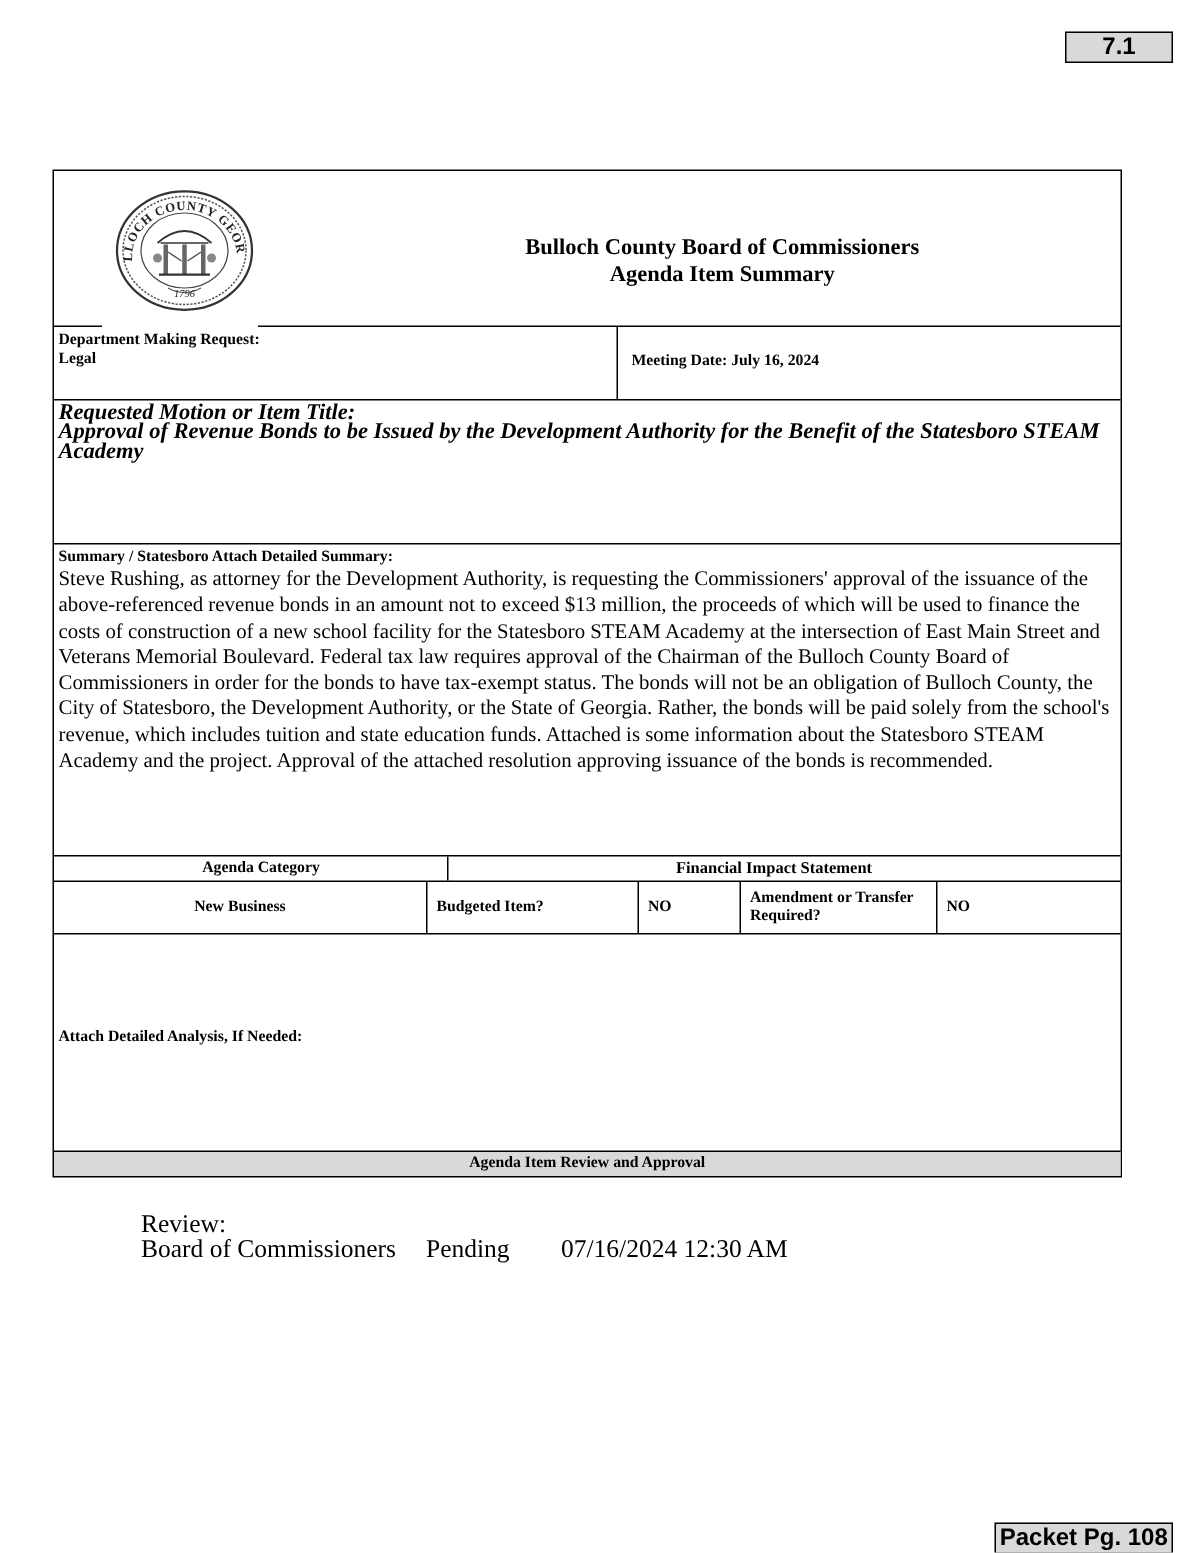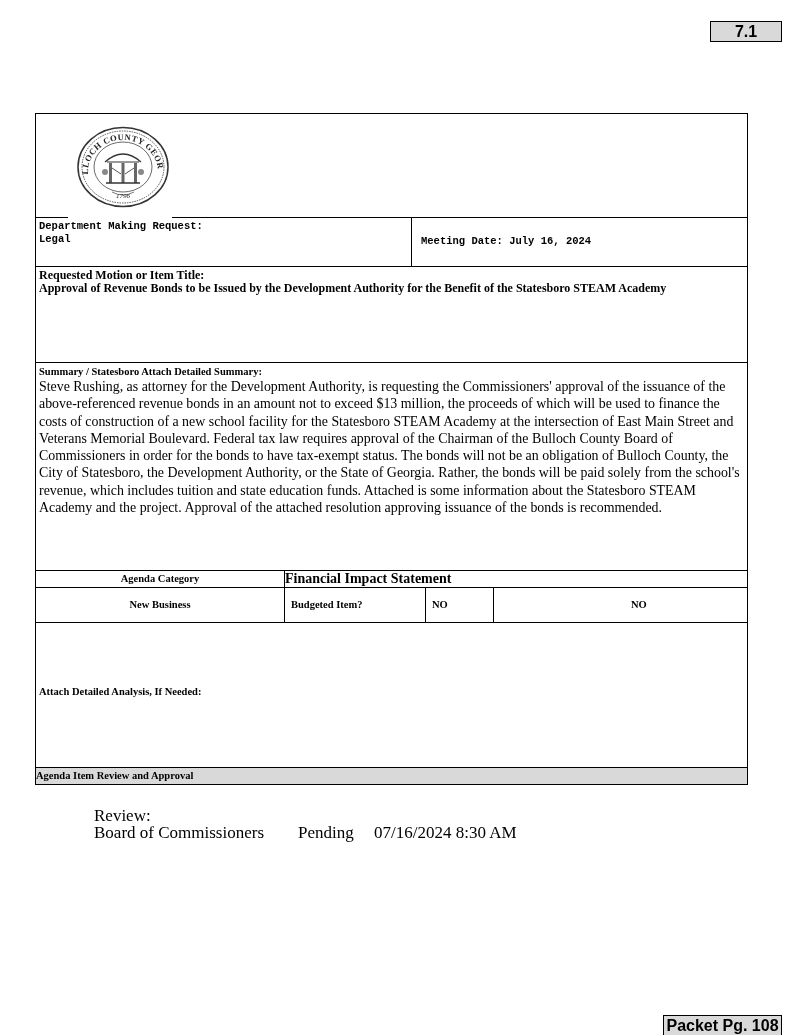--- a/index.html
+++ b/index.html
@@ -30,80 +30,80 @@
   }
   .hdr-title {
     position: absolute; left: 180px; right: 0; top: 42px; text-align: center;
     font-weight: bold; font-size: 15px; line-height: 18px;
   }
   .hdr-gap-left {
     position: absolute; bottom: -1px; left: 32px; width: 104px; height: 2px; background:#fff;
   }
 
   
-  .dept-row { height: 49px; font-family: Liberation Mono, monospace; }
+  .dept-row { height: 49px; }
   .dept-left {
     position: absolute; left: 0; top: 0; width: 376px; height: 48px;
     border-right: 1px solid #000; box-sizing: border-box; padding: 2px 3px;
     font-weight: bold; font-size: 10.5px; line-height: 13px;
   }
   .dept-right {
     position: absolute; left: 385px; top: 17px;
     font-weight: bold; font-size: 10.5px;
   }
 
   
-  .motion-row { height: 96px; padding: 2px 3px; font-weight: bold; font-size: 12px; line-height: 13px; }
+  .motion-row { height: 96px; padding: 2px 3px; font-weight: bold; font-size: 15px; line-height: 13px; font-style: italic; }
 
   
   .summary-row { height: 208px; padding: 2px 3px; }
   .summary-label { font-weight: bold; font-size: 10.5px; line-height: 13px; }
   .summary-text { font-size: 13.9px; line-height: 17.3px; margin-top: 0px; }
 
   
   .cat-head-row { height: 17px; }
   .cat-head-left {
-    position: absolute; left: 0; top: 0; width: 248px; height: 16px;
+    position: absolute; left: 14px; top: 0; width: 248px; height: 16px;
     border-right: 1px solid #000; text-align: center;
     font-weight: bold; font-size: 10.5px; line-height: 16px;
   }
   .cat-head-right {
-    position: absolute; left: 249px; right: 0; top: 0; 
-    font-weight: bold; font-size: 14px; line-height: 16px;
+    position: absolute; left: 249px; right: 0; top: 0; text-align: center;
+    font-weight: bold; font-size: 11px; line-height: 16px;
   }
   .cat-row { height: 35px; }
   .cell {
     position: absolute; top: 0; height: 34px; box-sizing: border-box;
     border-right: 1px solid #000; font-weight: bold; font-size: 10.5px;
     display: flex; align-items: center; padding-left: 6px; line-height: 12px;
   }
   .c1 { left: 0; width: 249px; justify-content: center; padding-left: 0; }
   .c2 { left: 249px; width: 141px; }
   .c3 { left: 390px; width: 68px; }
   .c4 { left: 458px; width: 131px; }
   .c5 { left: 589px; width: 122px; border-right: none; }
 
   
   .analysis-row { height: 145px; }
   .analysis-label {
     position: absolute; left: 3px; top: 63px;
     font-weight: bold; font-size: 10.5px;
   }
   .approval-row {
-    height: 16px; background: #d9d9d9; text-align: left;
+    height: 16px; background: #d9d9d9; text-align: center;
     font-weight: bold; font-size: 10.5px; line-height: 16px;
   }
 
   
   .review {
     position: absolute; left: 94px; top: 807px; font-size: 17px; line-height: 17px;
   }
   .review-line { position: relative; height: 17px; }
   .rv-body { position: absolute; left: 0; white-space: nowrap; }
-  .rv-status { position: absolute; left: 204px; white-space: nowrap; }
+  .rv-status { position: absolute; left: 190px; white-space: nowrap; }
   .rv-date { position: absolute; left: 280px; white-space: nowrap; }
 </style>
 </head>
 <body>
 
 <div id="item-number" class="tag-box">7.1</div>
 
 <div class="form">
 
   <div class="row hdr-row">
@@ -122,20 +122,24 @@
       <rect x="33" y="37" width="3" height="20" fill="#666"></rect>
       <rect x="45.5" y="37" width="3" height="20" fill="#666"></rect>
       <rect x="58" y="37" width="3" height="20" fill="#666"></rect>
       <path d="M 30 57 L 64 57" stroke="#333" stroke-width="1.5"></path>
       <path d="M 36 42 L 45 48 M 49 48 L 58 42" stroke="#555" stroke-width="1"></path>
       <circle cx="29" cy="46" r="3" fill="#888"></circle>
       <circle cx="65" cy="46" r="3" fill="#888"></circle>
       <path d="M 36 66 Q 47 72 58 66" fill="none" stroke="#555" stroke-width="0.8"></path>
       <text x="47" y="72" text-anchor="middle" font-family="Liberation Serif, serif" font-size="7" font-style="italic" fill="#222">1796</text>
     </svg>
+    <div class="hdr-title">
+      <div>Bulloch County Board of Commissioners</div>
+      <div>Agenda Item Summary</div>
+    </div>
     <div class="hdr-gap-left"></div>
   </div>
 
   <div class="row dept-row">
     <div class="dept-left">
       <div>Department Making Request:</div>
       <div>Legal</div>
     </div>
     <div class="dept-right">Meeting Date: July 16, 2024</div>
   </div>
@@ -152,32 +156,33 @@
 
   <div class="row cat-head-row">
     <div class="cat-head-left">Agenda Category</div>
     <div class="cat-head-right">Financial Impact Statement</div>
   </div>
 
   <div class="row cat-row">
     <div class="cell c2">Budgeted Item?</div>
     <div class="cell c1">New Business</div>
     <div class="cell c3">NO</div>
+    <div class="cell c4">Amendment or Transfer Required?</div>
     <div class="cell c5">NO</div>
   </div>
 
   <div class="row analysis-row">
     <div class="analysis-label">Attach Detailed Analysis, If Needed:</div>
   </div>
 
   <div class="row approval-row">Agenda Item Review and Approval</div>
 </div>
 
 <div class="review">
   <div>Review:</div>
   <div class="review-line">
     <span class="rv-body">Board of Commissioners</span>
     <span class="rv-status">Pending</span>
-    <span class="rv-date">07/16/2024 8:30 AM</span>
+    <span class="rv-date">07/16/2024 12:30 AM</span>
   </div>
 </div>
 
 <div id="packet-page" class="tag-box">Packet Pg. 108</div>
 
 </body></html>

